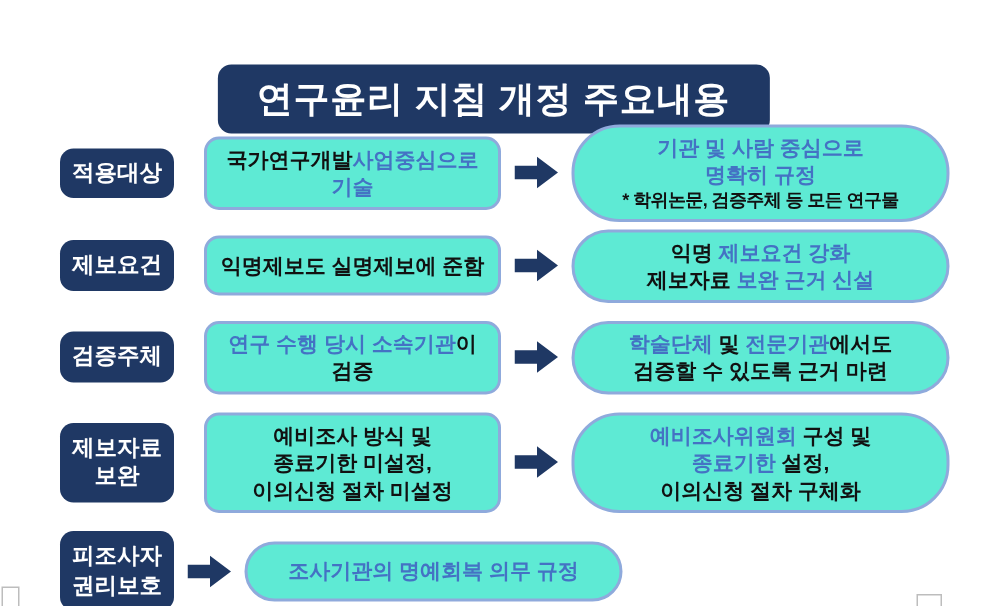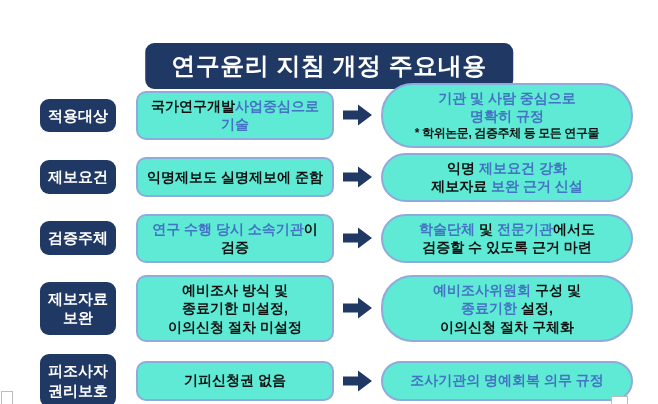--- a/index.html
+++ b/index.html
@@ -168,23 +168,20 @@
           <div class="line"><span class="seg-blue">예비조사위원회</span><span class="seg-dark"> 구성 및</span></div>
           <div class="line"><span class="seg-blue">종료기한</span><span class="seg-dark"> 설정,</span></div>
           <div class="line"><span class="seg-dark">이의신청 절차 구체화</span></div>
         </div>
       </div>
       <div class="row row-5">
         <div class="label-box">
           <div class="label-line">피조사자</div>
           <div class="label-line">권리보호</div>
         </div>
-        <div class="content-box before-box">
-          <div class="line"><span class="seg-dark">기피신청권 없음</span></div>
-        </div>
         <div class="arrow-zone">
           <svg width="30" height="24" viewBox="0 0 30 24">
             <polygon points="0,7.5 15,7.5 15,1.5 29,12 15,22.5 15,16.5 0,16.5" fill="#1f3864"></polygon>
           </svg>
         </div>
         <div class="content-box after-box">
           <div class="line"><span class="seg-blue">조사기관의 명예회복 의무 규정</span></div>
         </div>
       </div>
     </div>

